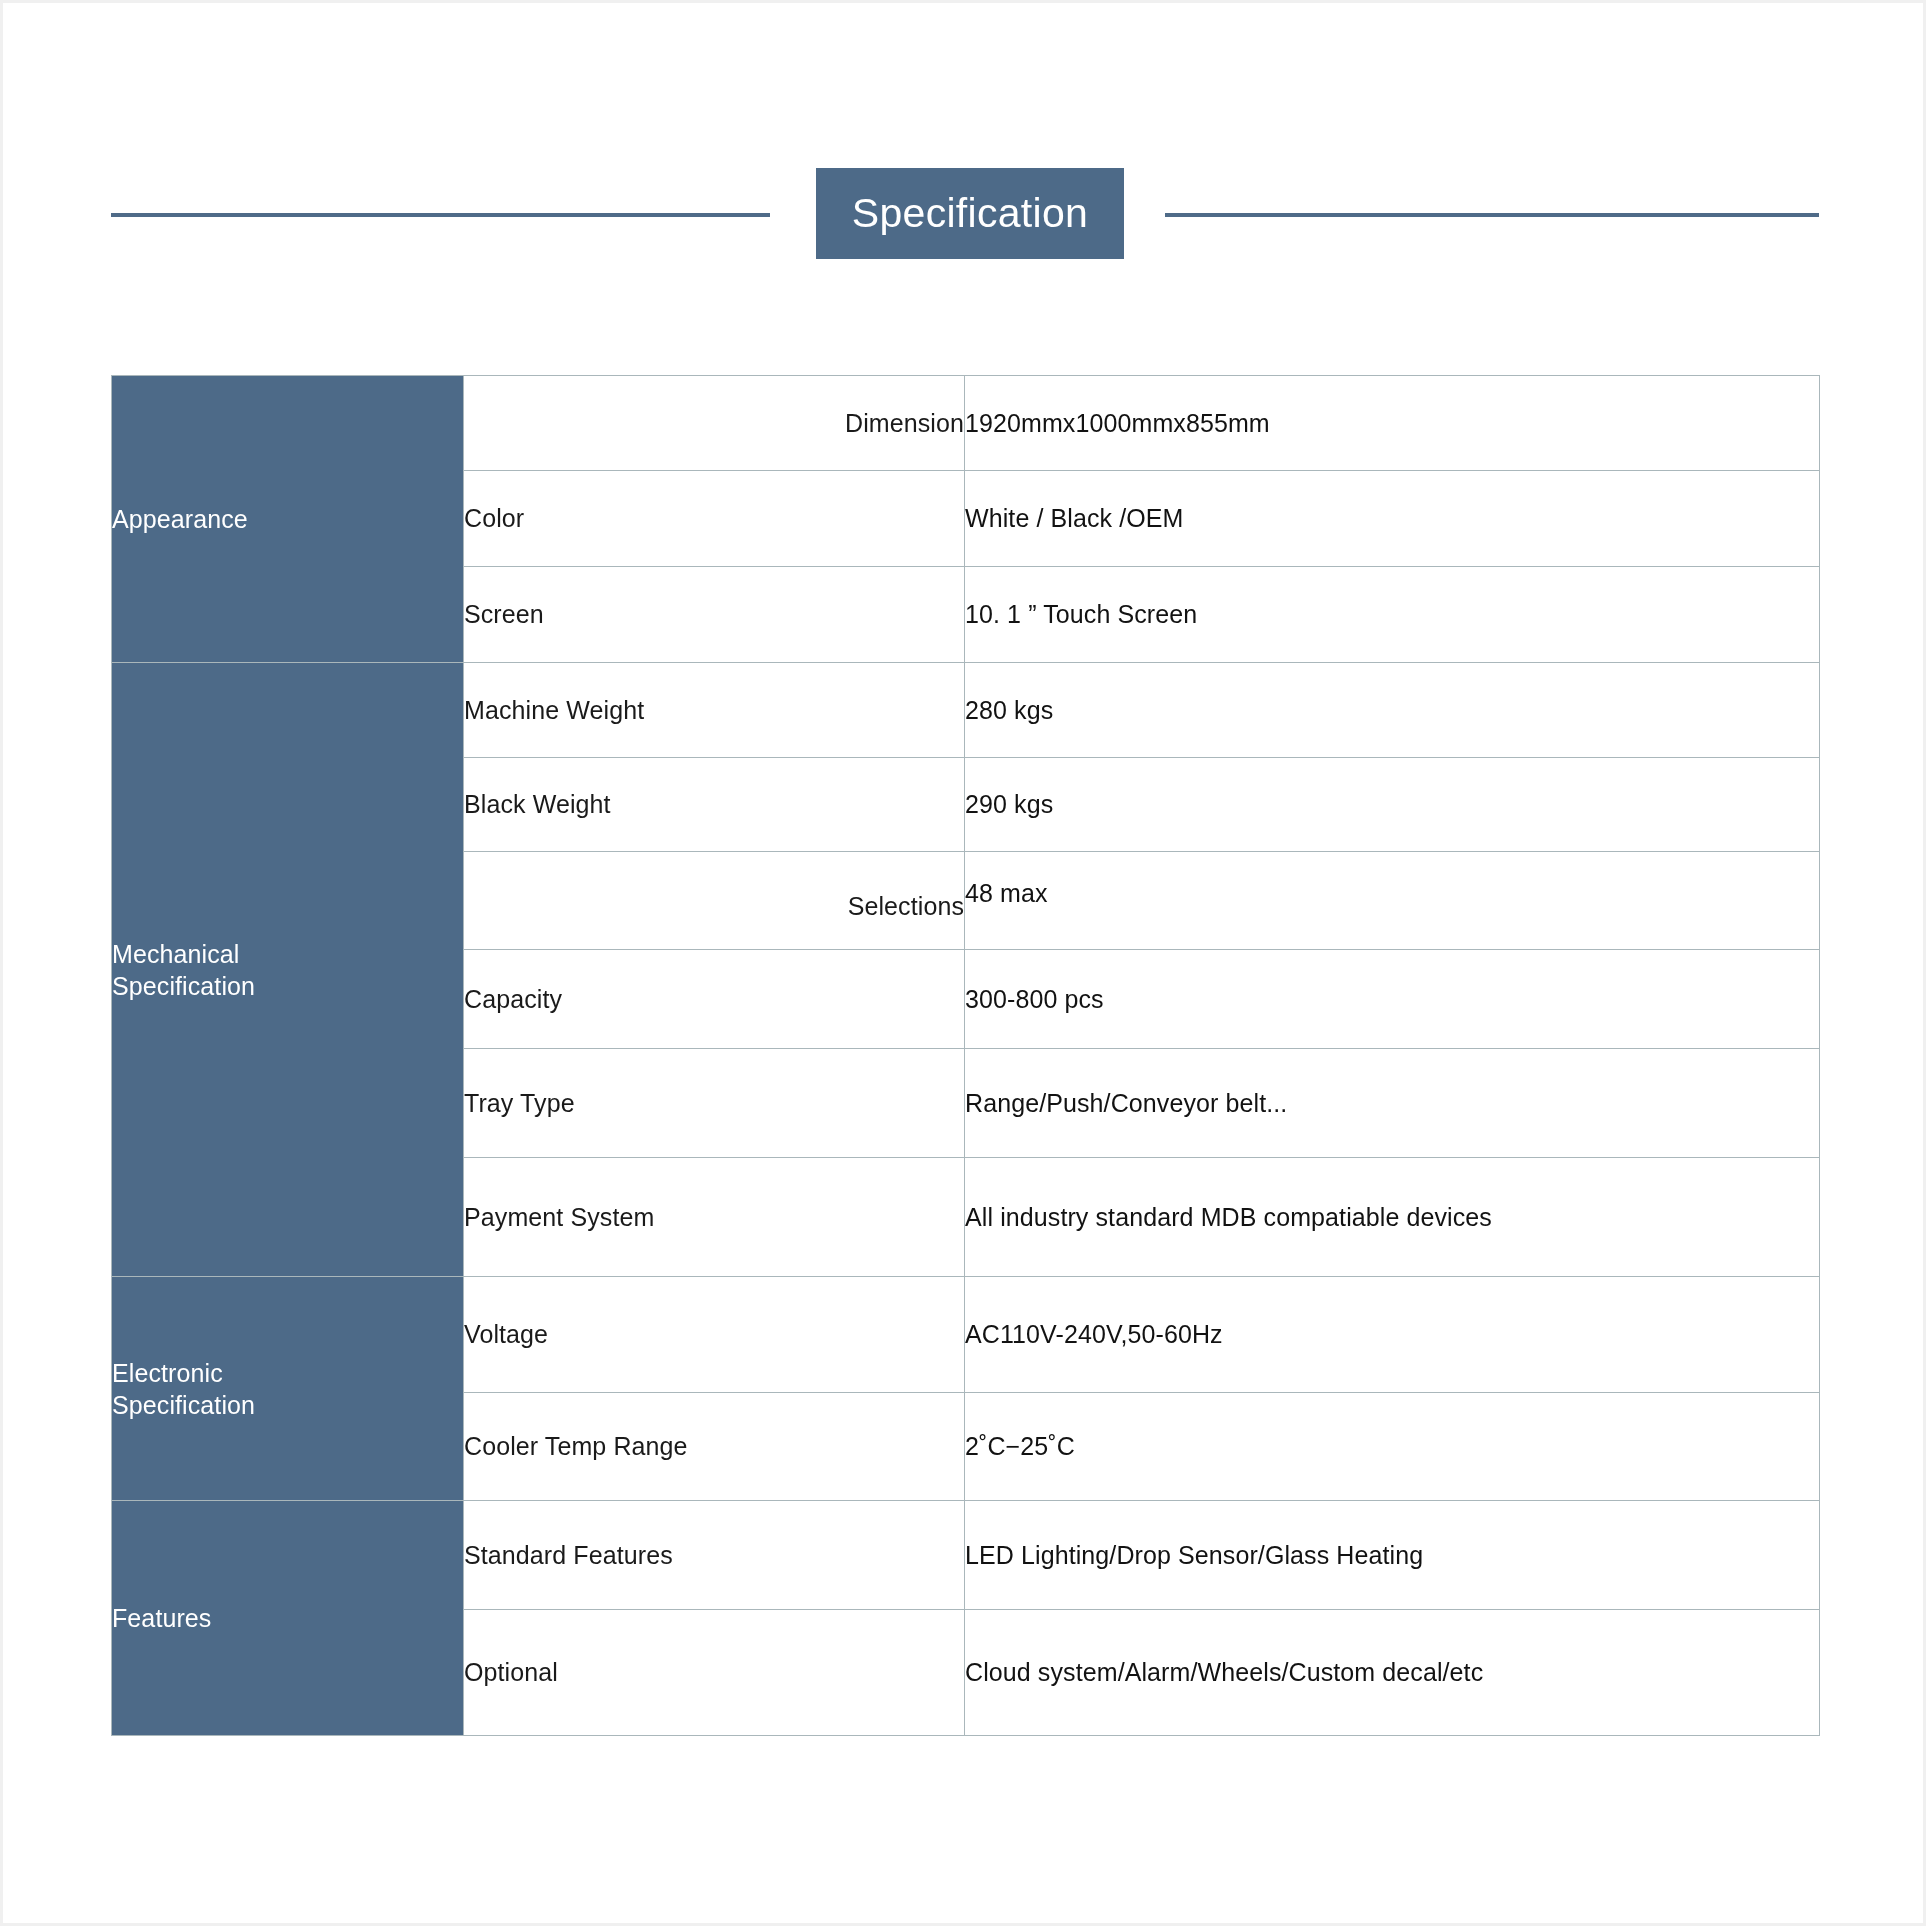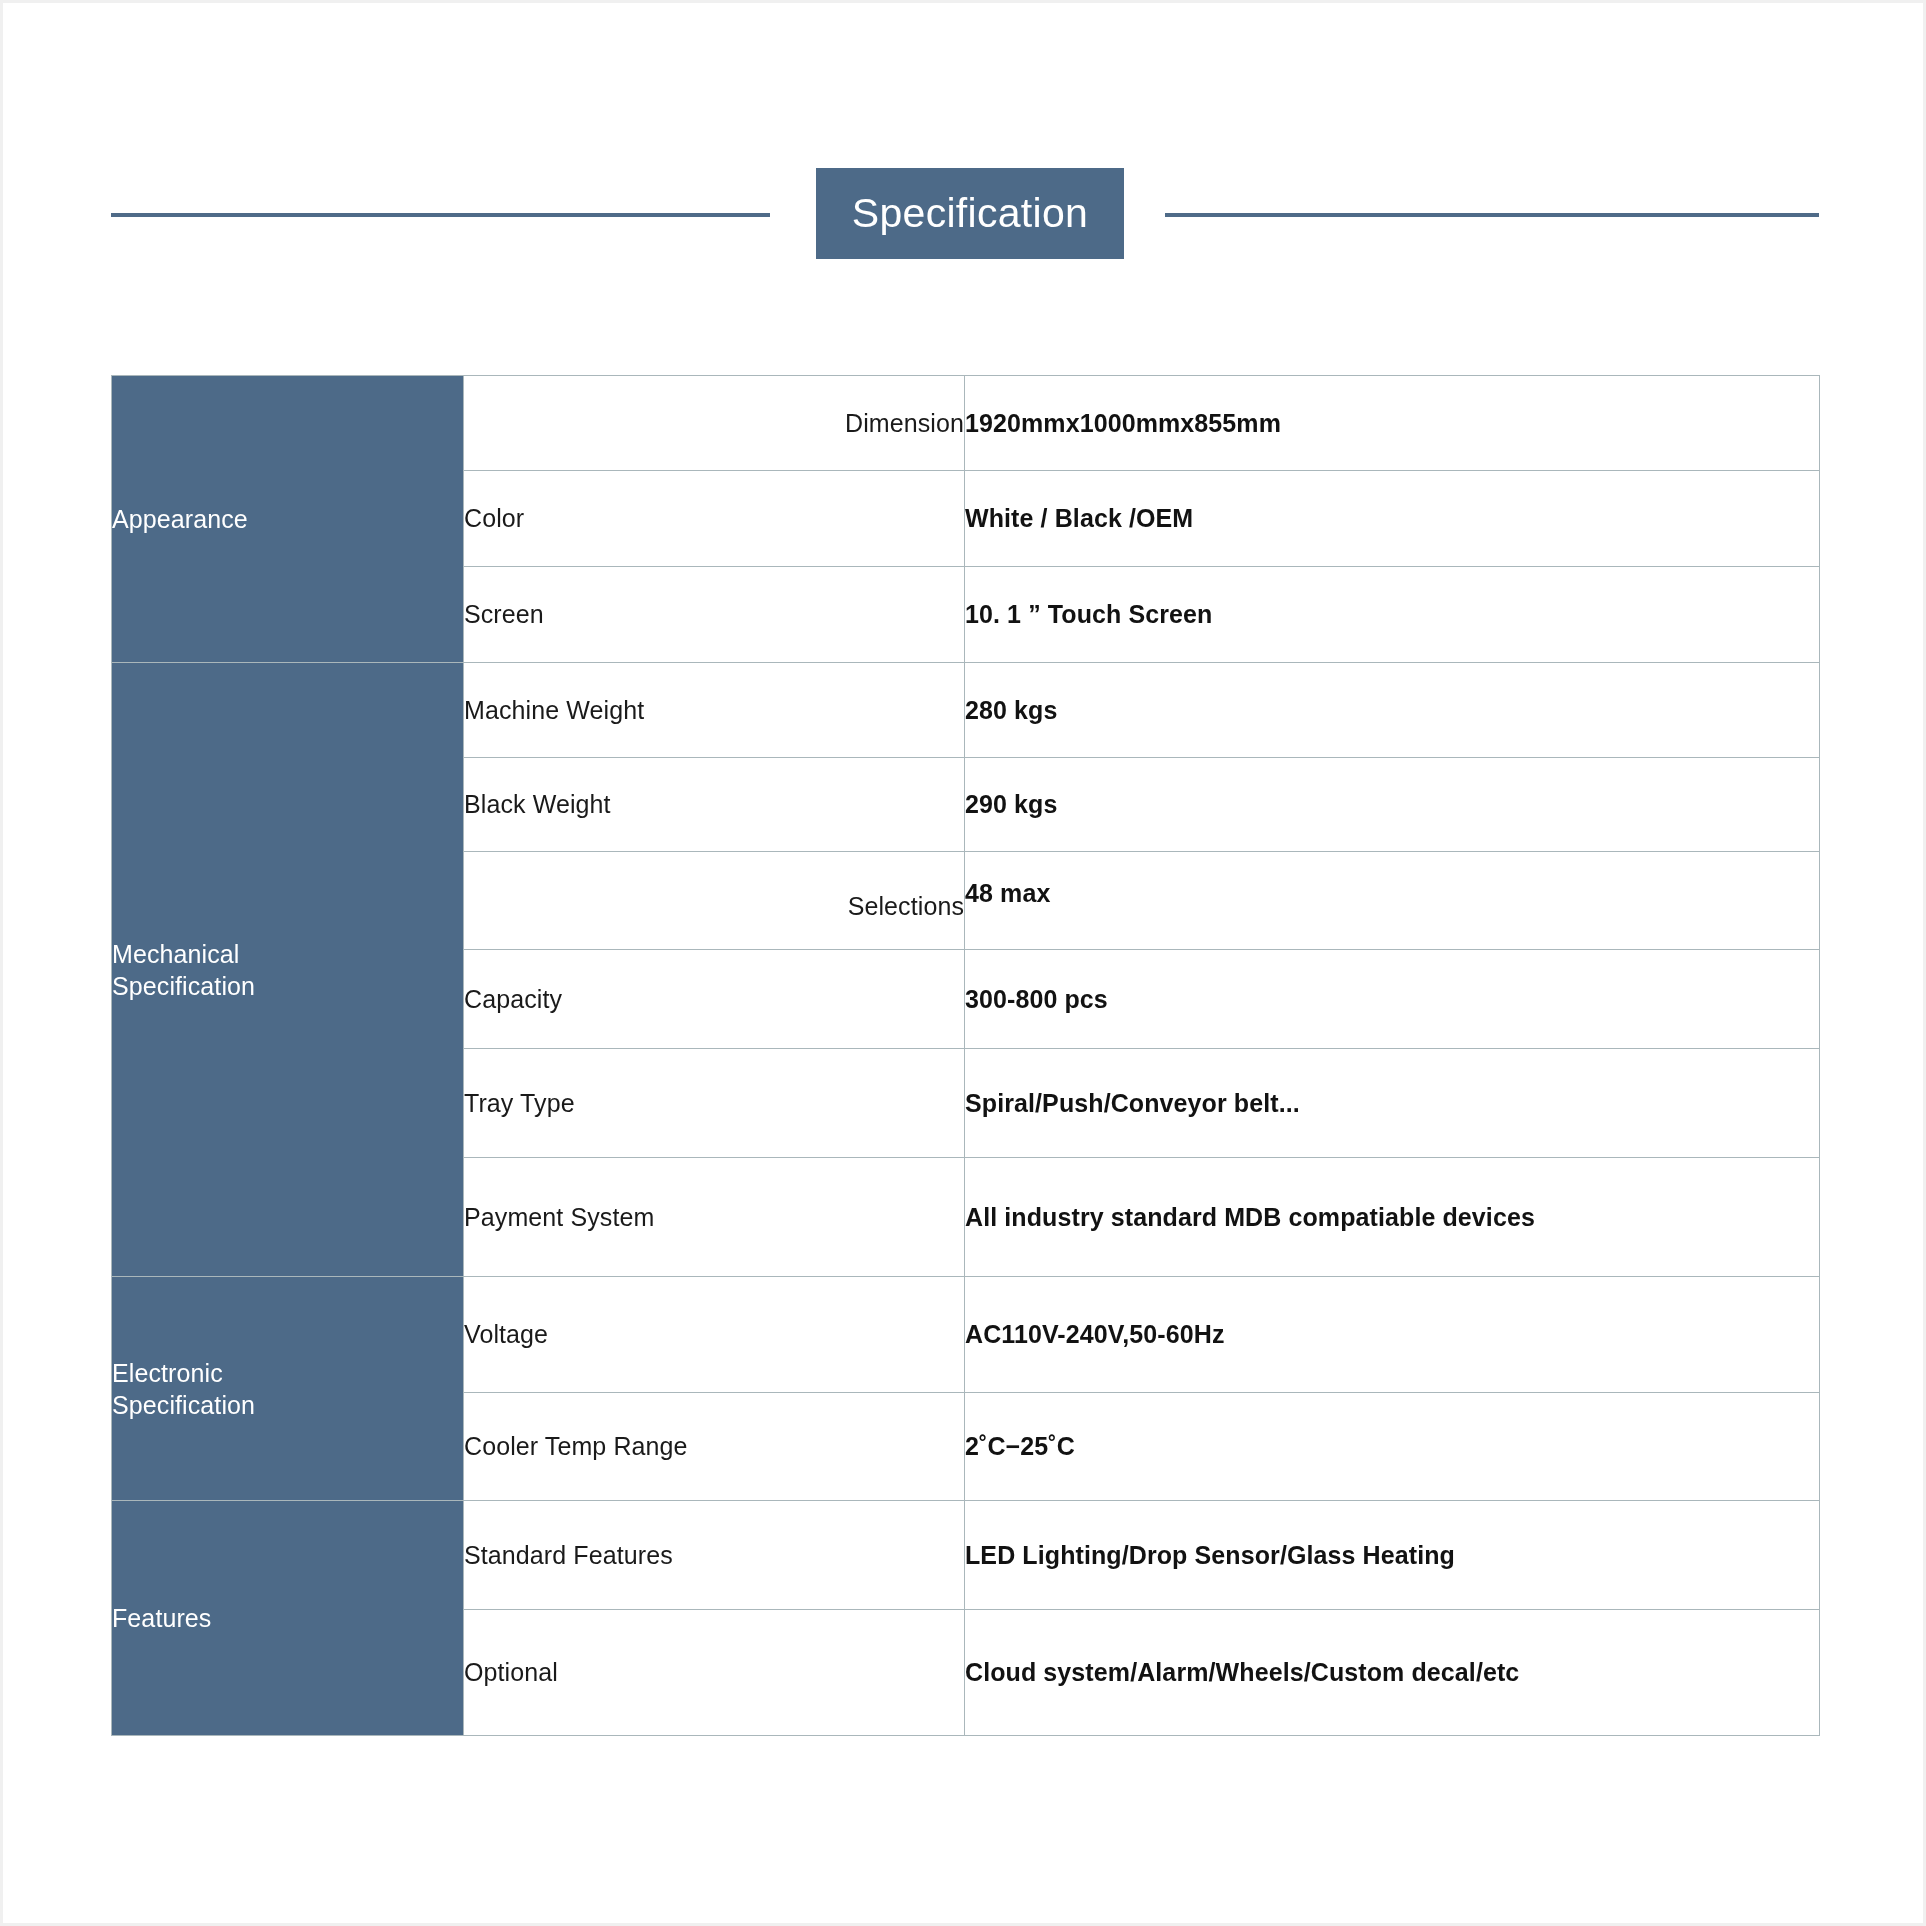--- a/index.html
+++ b/index.html
@@ -94,21 +94,20 @@
     font-size: 25px;
     padding: 0 0 0 19px;
     letter-spacing: 0.1px;
   }
 
   td.value-cell {
     color: #121212;
     font-size: 25px;
     padding: 0 0 0 17.5px;
     letter-spacing: 0.1px;
-    font-weight: bold;
   }
 
   
   .nudge-down { position: relative; top: 6.3px; }
   .nudge-up   { position: relative; top: -7.5px; }
 </style>
 </head>
 <body>
 
 <div id="page">
@@ -162,21 +161,21 @@
         <td class="value-cell">
           <span class="nudge-up">48 max</span>
         </td>
       </tr>
       <tr>
         <td class="label-cell" style="height:98px;">Capacity</td>
         <td class="value-cell">300-800 pcs</td>
       </tr>
       <tr>
         <td class="label-cell" style="height:108px;">Tray Type</td>
-        <td class="value-cell">Spiral/Push/Conveyor belt...</td>
+        <td class="value-cell">Range/Push/Conveyor belt...</td>
       </tr>
       <tr>
         <td class="label-cell" style="height:118px;">Payment System</td>
         <td class="value-cell">All industry standard MDB compatiable devices</td>
       </tr>
 
       <tr>
         <td class="group-cell" rowspan="2">
           <span>Electronic</span><br>
           <span>Specification</span>

